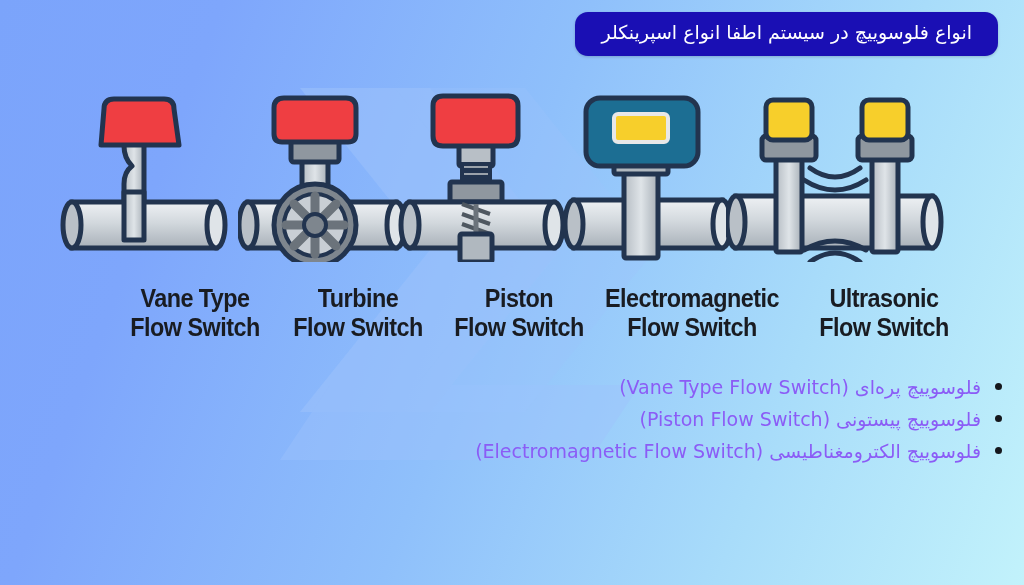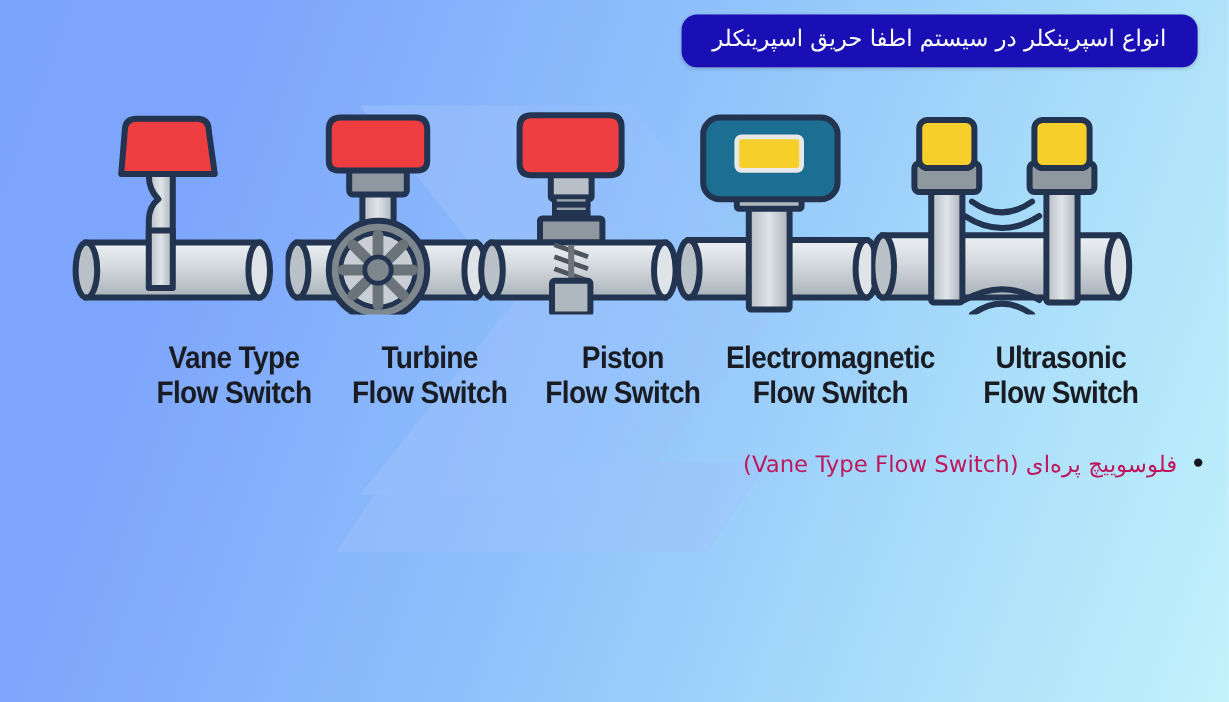--- a/index.html
+++ b/index.html
@@ -40,21 +40,21 @@
   .lab .l2{ display:block; }
 
   
   .bullets{
     position:absolute; right:22px; top:378px; width:700px;
     direction:rtl; text-align:right;
   }
   .bul{
     display:flex; align-items:baseline; justify-content:flex-start;
     flex-direction:row; gap:14px;
-    font-size:20px; color:#be185d; line-height:1.0;
+    font-size:20px; color:#8b5cf6; line-height:1.0;
     margin-bottom:13px; direction:rtl;
   }
   .bul .dot{
     flex:0 0 auto; width:7px; height:7px; border-radius:50%;
     background:#15171c; display:inline-block; position:relative; top:-4px;
   }
   .bul .txt{ flex:1 1 auto; text-align:right; white-space:nowrap;
              font-family:"DejaVu Sans", sans-serif; font-size:19px; }
 </style>
 </head>
@@ -62,21 +62,21 @@
 
 <svg class="wm-svg" viewBox="0 0 1024 585" xmlns="http://www.w3.org/2000/svg">
   <g fill="#9dc2fb" opacity="0.55">
     <path d="M300 88 L430 88 L560 250 L430 412 L300 412 L430 250 Z"></path>
     <path d="M395 88 L525 88 L655 250 L525 412 L395 412 L525 250 Z" opacity="0.55"></path>
     <path d="M330 385 L640 385 L590 460 L280 460 Z" opacity="0.75"></path>
   </g>
 </svg>
 
 <div class="title-badge">
-  <span>انواع اسپرینکلر در سیستم اطفا حریق اسپرینکلر</span>
+  <span>انواع فلوسوییچ در سیستم اطفا انواع اسپرینکلر</span>
 </div>
 
 <div class="row">
 
   <div class="dev" style="left:58px;width:172px">
     <svg viewBox="0 0 172 170" width="172" height="170">
       <defs>
         <linearGradient id="pg1" x1="0" y1="0" x2="0" y2="1">
           <stop offset="0" stop-color="#eef1f4"></stop>
             <stop offset="0.45" stop-color="#d2d8dd"></stop>
@@ -268,13 +268,21 @@
     <span>Ultrasonic</span>
     <span class="l2">Flow Switch</span>
   </div>
 </div>
 
 <div class="bullets">
   <div class="bul">
     <span class="dot"></span>
     <span class="txt">فلوسوییچ پره‌ای (Vane Type Flow Switch)</span>
   </div>
+  <div class="bul">
+    <span class="dot"></span>
+    <span class="txt">فلوسوییچ پیستونی (Piston Flow Switch)</span>
+  </div>
+  <div class="bul">
+    <span class="dot"></span>
+    <span class="txt">فلوسوییچ الکترومغناطیسی (Electromagnetic Flow Switch)</span>
+  </div>
 </div>
 
 </body></html>

